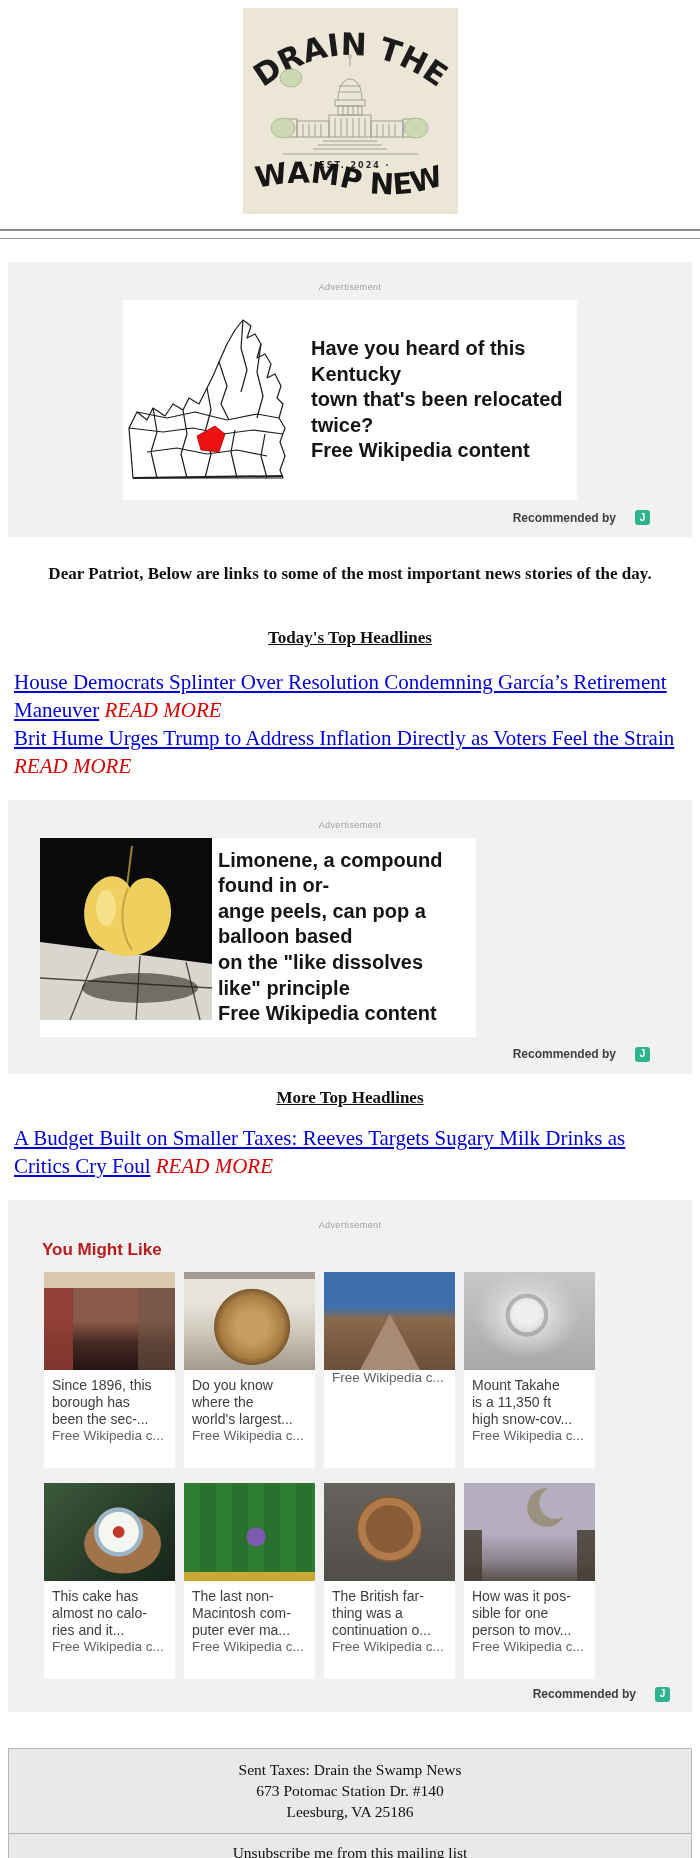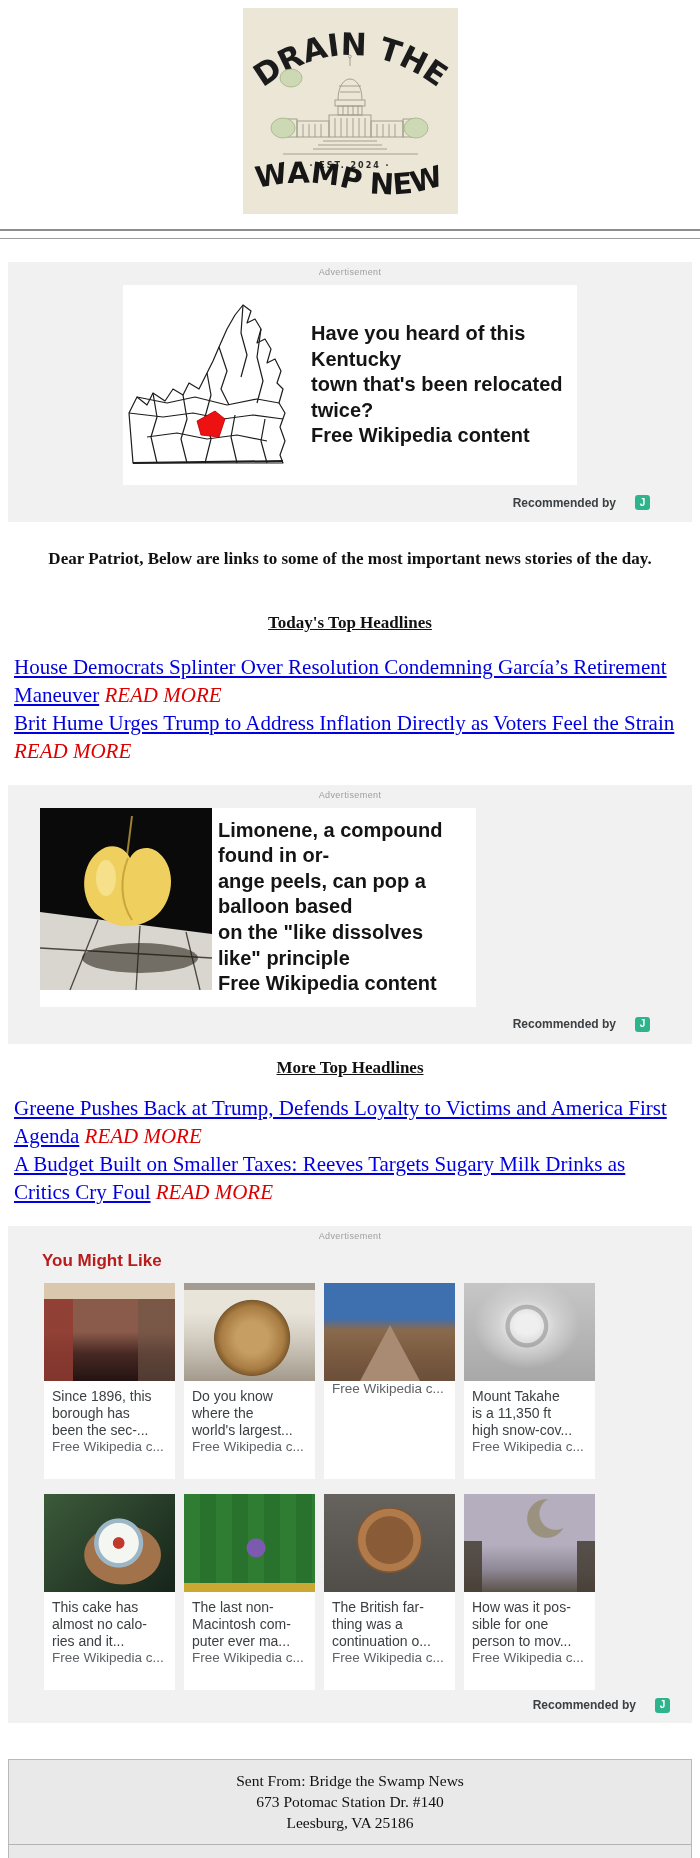--- a/index.html
+++ b/index.html
@@ -7,21 +7,21 @@
   .page{width:700px;margin:0 auto;background:#fff;}
 
   
   .masthead{padding-top:8px;text-align:center;}
   .logo-box{display:inline-block;line-height:0;}
   .rule{width:700px;}
   .rule-thick{border-top:2px solid #8d8d8d;margin-top:11px;}
   .rule-thin{border-top:1px solid #9c9c9c;margin-top:7px;}
 
   
-  .ad-block{background:#f1f1f1;margin:23px 8px 0 8px;padding:3px 0 12px 0;}
+  .ad-block{background:#f1f1f1;margin:23px 8px 0 8px;padding:18px 0 12px 0;}
   .ad-label{font-family:"Liberation Sans",sans-serif;font-size:9px;color:#9e9e9e;
             text-align:center;letter-spacing:.4px;padding-top:2px;}
   .ad-card{display:flex;background:#fff;width:454px;margin:8px auto 0 auto;
            text-decoration:none;color:#111;}
   .ad-card .ad-img{flex:0 0 182px;line-height:0;}
   .ad-card .ad-text{flex:1;display:flex;align-items:center;padding:10px 14px 10px 6px;}
   .ad-headline{font-family:"Liberation Sans",sans-serif;font-weight:bold;
                font-size:20px;line-height:1.28;color:#141414;white-space:pre-line;}
   .rec-row{display:flex;justify-content:flex-end;align-items:center;gap:19px;
            margin:10px 42px 0 0;}
@@ -238,21 +238,20 @@
       </span>
     </a>
     <div class="rec-row">
       <span class="rec-label">Recommended by</span>
       <span class="badge">J</span>
     </div>
   </section>
 
   <h2 class="section-heading more">More Top Headlines</h2>
   <div class="headlines" style="margin-top:17px;">
-    <p class="headline"><a>Greene Pushes Back at Trump, Defends Loyalty to Victims and America First Agenda</a> <span class="readmore">READ MORE</span></p>
     <p class="headline"><a>A Budget Built on Smaller Taxes: Reeves Targets Sugary Milk Drinks as Critics Cry Foul</a> <span class="readmore">READ MORE</span></p>
   </div>
 
   <section class="ad-block yml" style="margin-top:19px;">
     <div class="ad-label">Advertisement</div>
     <div class="yml-heading">You Might Like</div>
     <div class="yml-grid">
       <a class="tile">
         <span class="tile-img img1" style="display:block"></span>
         <span class="tile-title" style="display:block">Since 1896, this
@@ -308,21 +307,21 @@
       </a>
     </div>
     <div class="rec-row">
       <span class="rec-label">Recommended by</span>
       <span class="badge">J</span>
     </div>
   </section>
 
   <div class="footer-box">
     <div class="footer-top">
-      <div>Sent From: Bridge the Swamp News</div>
+      <div>Sent Taxes: Drain the Swamp News</div>
       <div>673 Potomac Station Dr. #140</div>
       <div>Leesburg, VA 25186</div>
     </div>
     <div class="footer-bottom">
       <span>Unsubscribe me from this mailing list</span>
     </div>
   </div>
 
 </div>
 

